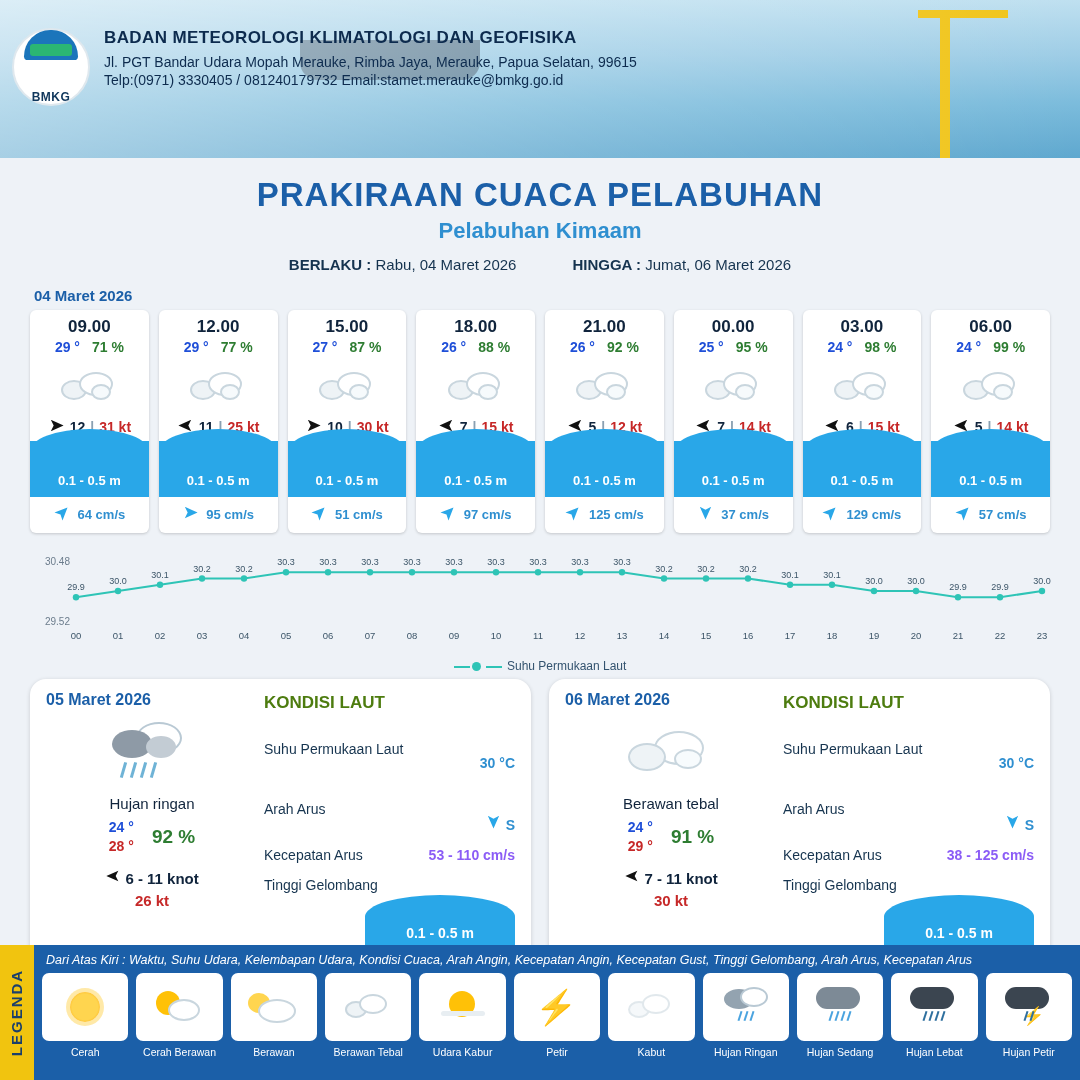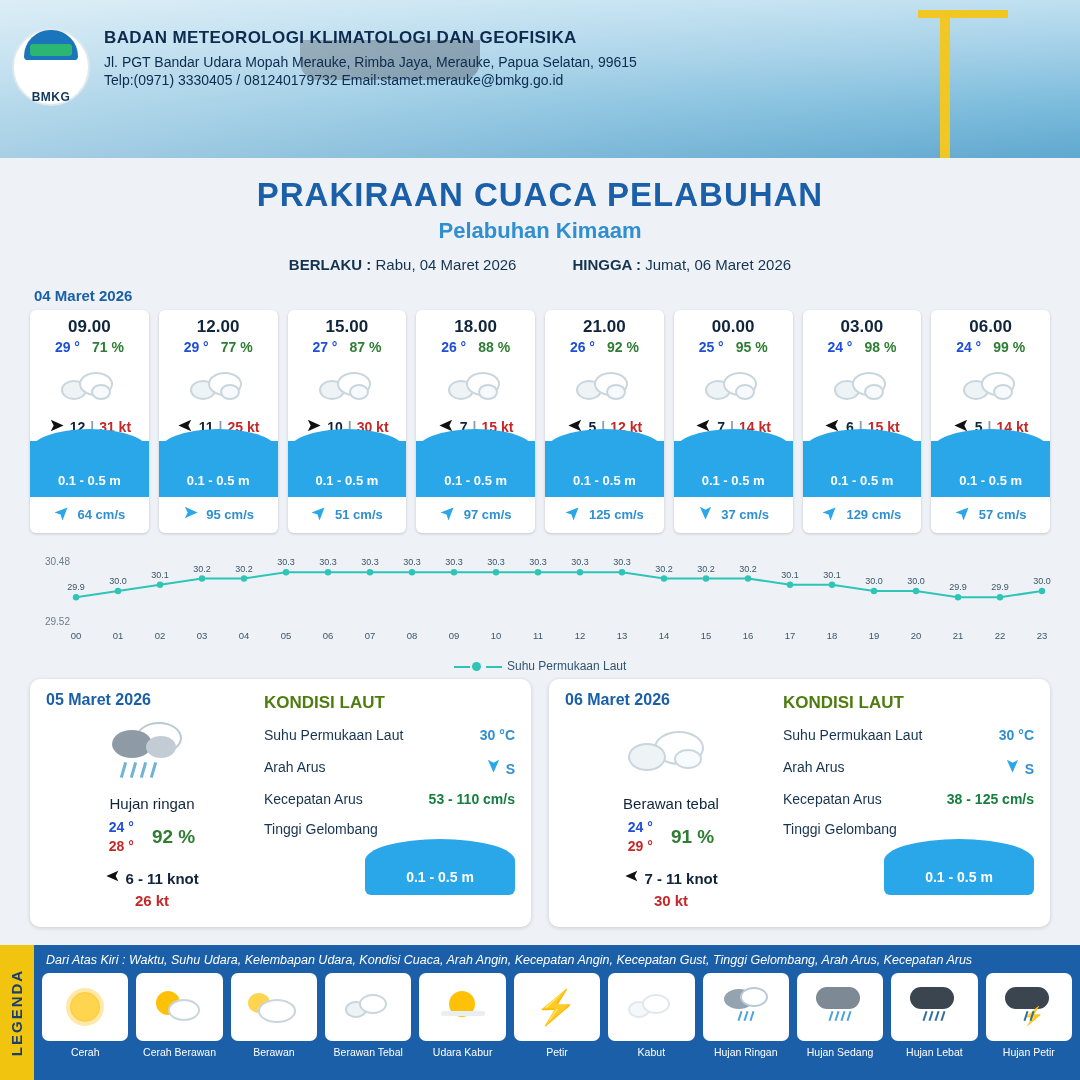--- a/index.html
+++ b/index.html
@@ -83,37 +83,37 @@
 
   
   .chart-box { margin:14px 24px 0; position:relative; height:110px; }
   .chart-svg { display:block; }
   .legend-row { text-align:center; font-size:12px; color:#33536f; margin-top:2px; }
   .legend-row .lg-dot { display:inline-block; width:9px;height:9px;border-radius:50%;background:#2ec4b6;vertical-align:middle;margin-right:5px;}
   .legend-row .lg-line { display:inline-block; width:16px;height:2px;background:#2ec4b6;vertical-align:middle;margin-right:2px;}
 
   
   .panels { display:flex; gap:18px; padding:6px 30px 0; }
-  .panel { flex:1; background:#fff; border-radius:10px; box-shadow:0 1px 4px rgba(0,0,0,.16); padding:12px 16px 14px; display:flex; position:relative; min-height:248px;}
+  .panel { flex:1; background:#fff; border-radius:16px; box-shadow:0 1px 4px rgba(0,0,0,.16); padding:12px 16px 14px; display:flex; position:relative; min-height:248px;}
   .panel-left { width:212px; }
   .panel-right { flex:1; padding-left:6px; }
   .panel .p-date { font-size:16px; font-weight:bold; color:#1b5fa8; }
   .p-icon { height:72px; display:flex; align-items:center; justify-content:center; margin-top:10px;}
   .p-cond { text-align:center; font-size:15px; color:#10243c; margin-top:4px;}
   .p-temps { display:flex; justify-content:center; align-items:center; gap:18px; margin-top:6px;}
   .p-temps .tcol { font-size:14px; font-weight:bold; line-height:1.35; }
   .p-temps .tmin { color:#1f4fd8; }
   .p-temps .tmax { color:#c62828; }
   .p-temps .hum { font-size:19px; font-weight:bold; color:#2e7d32; }
   .p-wind { text-align:center; margin-top:12px; font-size:15px; font-weight:bold; color:#10243c;}
   .p-gust { text-align:center; margin-top:5px; font-size:15px; font-weight:bold; color:#c62828;}
   .p-title { font-size:17px; font-weight:bold; color:#4d7c0f; margin-top:2px;}
   .kv { display:flex; justify-content:space-between; align-items:center; margin-top:14px; font-size:14px; color:#16344f;}
-  .kv .v { color:#2f8fd0; font-weight:bold; }
-  .kv .v2 { color:#15803d; font-weight:bold; font-size:14px;}
+  .kv .v { color:#2f8fd0; font-weight:bold;margin-top:28px; }
+  .kv .v2 { color:#8b5cf6; font-weight:bold; font-size:14px;}
   .wave-badge { position:relative; margin-top:6px; height:52px; }
   .wave-badge .wb {
     position:absolute; right:0; bottom:0; width:150px; height:36px; background:#29a7e8;
     border-radius:6px; color:#fff; font-size:14px; font-weight:bold; display:flex;
     align-items:center; justify-content:center;
   }
   .wave-badge .wcurve {
     position:absolute; right:0; bottom:30px; width:150px; height:26px;
     background:#29a7e8; border-radius:60% 60% 0 0 / 100% 100% 0 0;
   }

